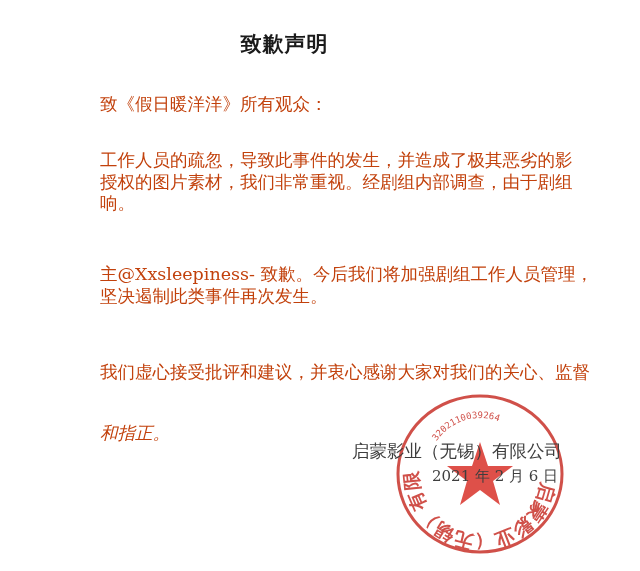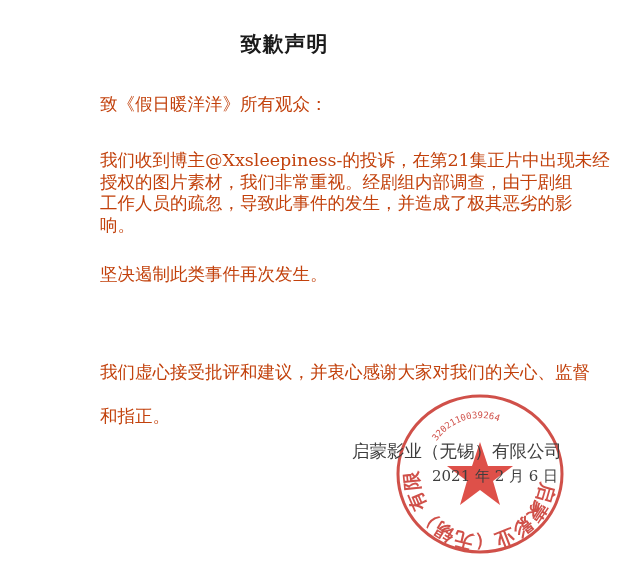--- a/index.html
+++ b/index.html
@@ -14,40 +14,40 @@
   }
   .text {
     position: absolute; left: 100px; width: 460px; font-size: 17.5px; line-height: 21.5px;
     color: #c2410c; white-space: nowrap;
   }
   .line { display: block; }
   .greeting { top: 94px; }
   .p1 { top: 150px; }
   .p2 { top: 264px; }
   .p3 { top: 362px; text-align: right; }
-  .p3b { top: 406px; }
+  .p3b { top: 423px; font-style: italic; }
   .company { position: absolute; left: 352px; top: 439px; font-size: 17.5px; color: #3e3e3e; white-space: nowrap; }
   .date { position: absolute; left: 432px; top: 467px; font-size: 15px; color: #3e3e3e; white-space: nowrap; }
   .stamp { position: absolute; left: 392px; top: 390px; width: 176px; height: 168px; opacity: 0.85; }
 </style>
 </head>
 <body>
 
 <div class="title">致歉声明</div>
 
 <div class="text greeting">致《假日暖洋洋》所有观众：</div>
 
 <div class="text p1">
-  <span class="line">我们收到博主@Xxsleepiness-的投诉，在第21集正片中出现未经</span>
+  <span class="line">工作人员的疏忽，导致此事件的发生，并造成了极其恶劣的影</span>
   <span class="line">授权的图片素材，我们非常重视。经剧组内部调查，由于剧组</span>
-  <span class="line">工作人员的疏忽，导致此事件的发生，并造成了极其恶劣的影</span>
   <span class="line">响。</span>
 </div>
 
 <div class="text p2">
+  <span class="line">主@Xxsleepiness- 致歉。今后我们将加强剧组工作人员管理，</span>
   <span class="line">坚决遏制此类事件再次发生。</span>
 </div>
 
 <div class="text p3">
   <span class="line">我们虚心接受批评和建议，并衷心感谢大家对我们的关心、监督</span>
 </div>
 <div class="text p3b">
   <span class="line">和指正。</span>
 </div>
 

